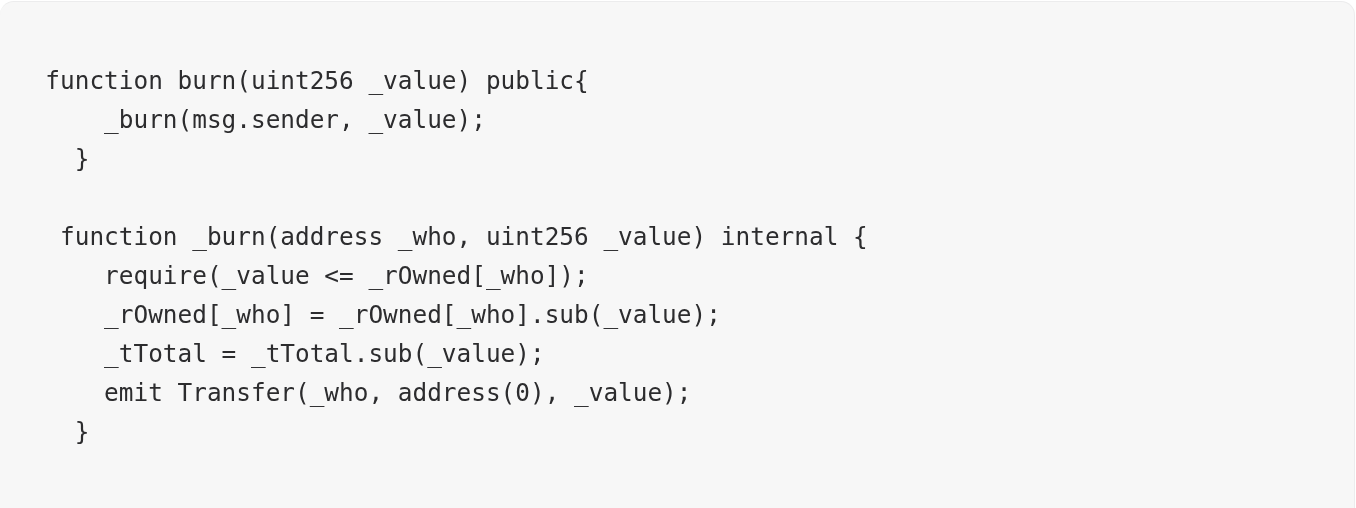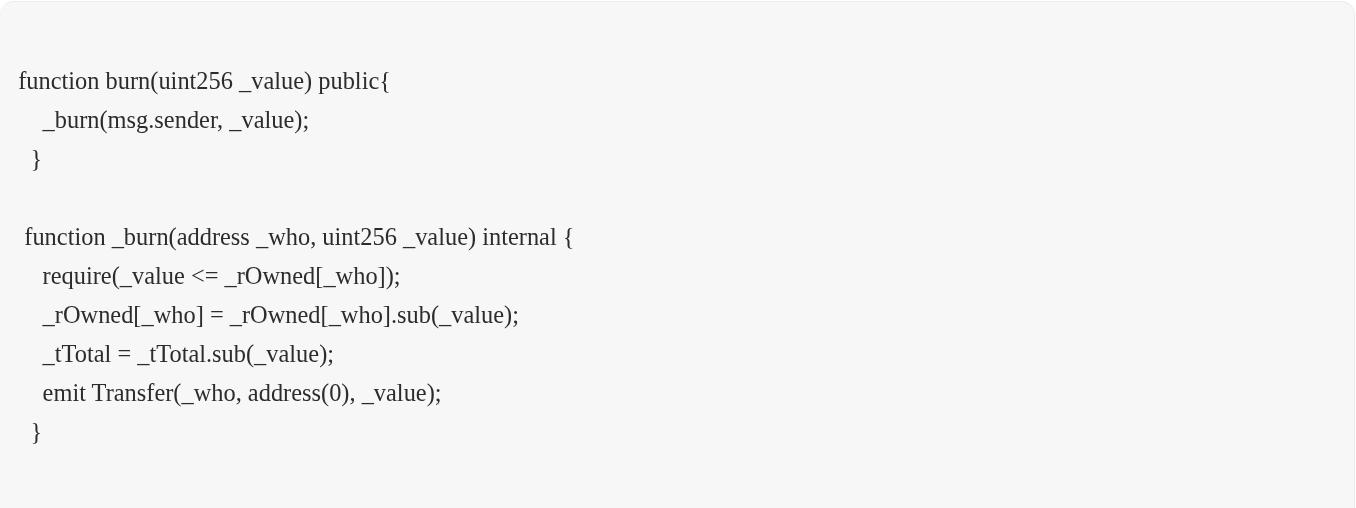--- a/index.html
+++ b/index.html
@@ -42,22 +42,21 @@
     color: #2c2c2e;
     white-space: pre;
     letter-spacing: 0px;
     background: transparent;
   }
 
   .code-line {
     display: block;
     height: 39px;
     white-space: pre;
-    padding-left: 6px;
-    font-family: Liberation Serif, serif;
+    padding-left: 16px;
   }
 
   .code-line.blank {
     height: 39px;
   }
 </style>
 </head>
 <body>
 
 <div id="code-card">

